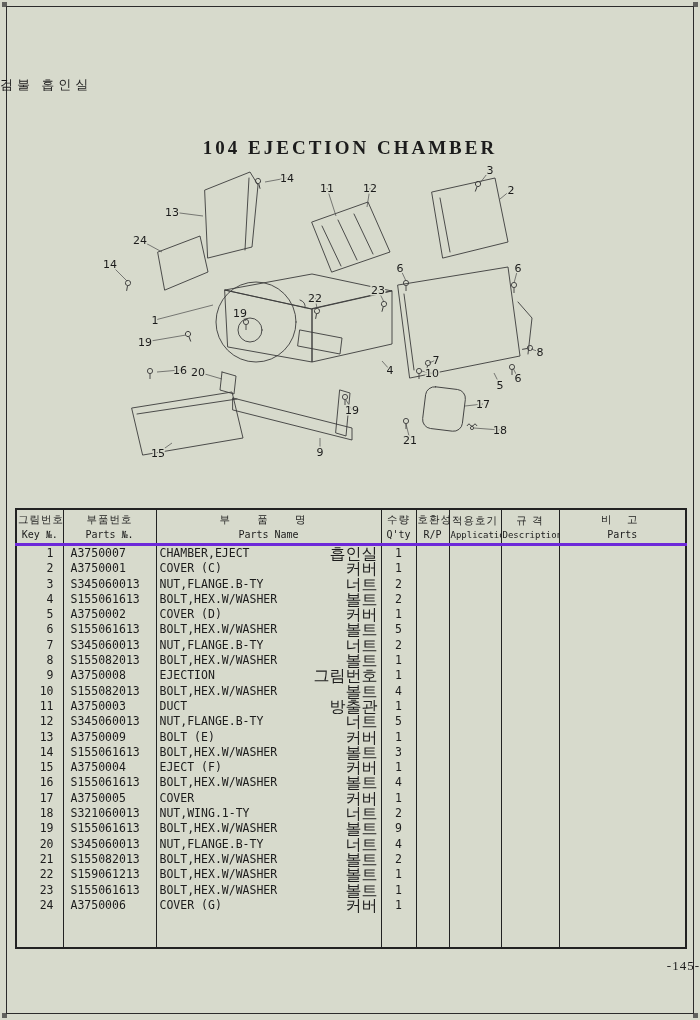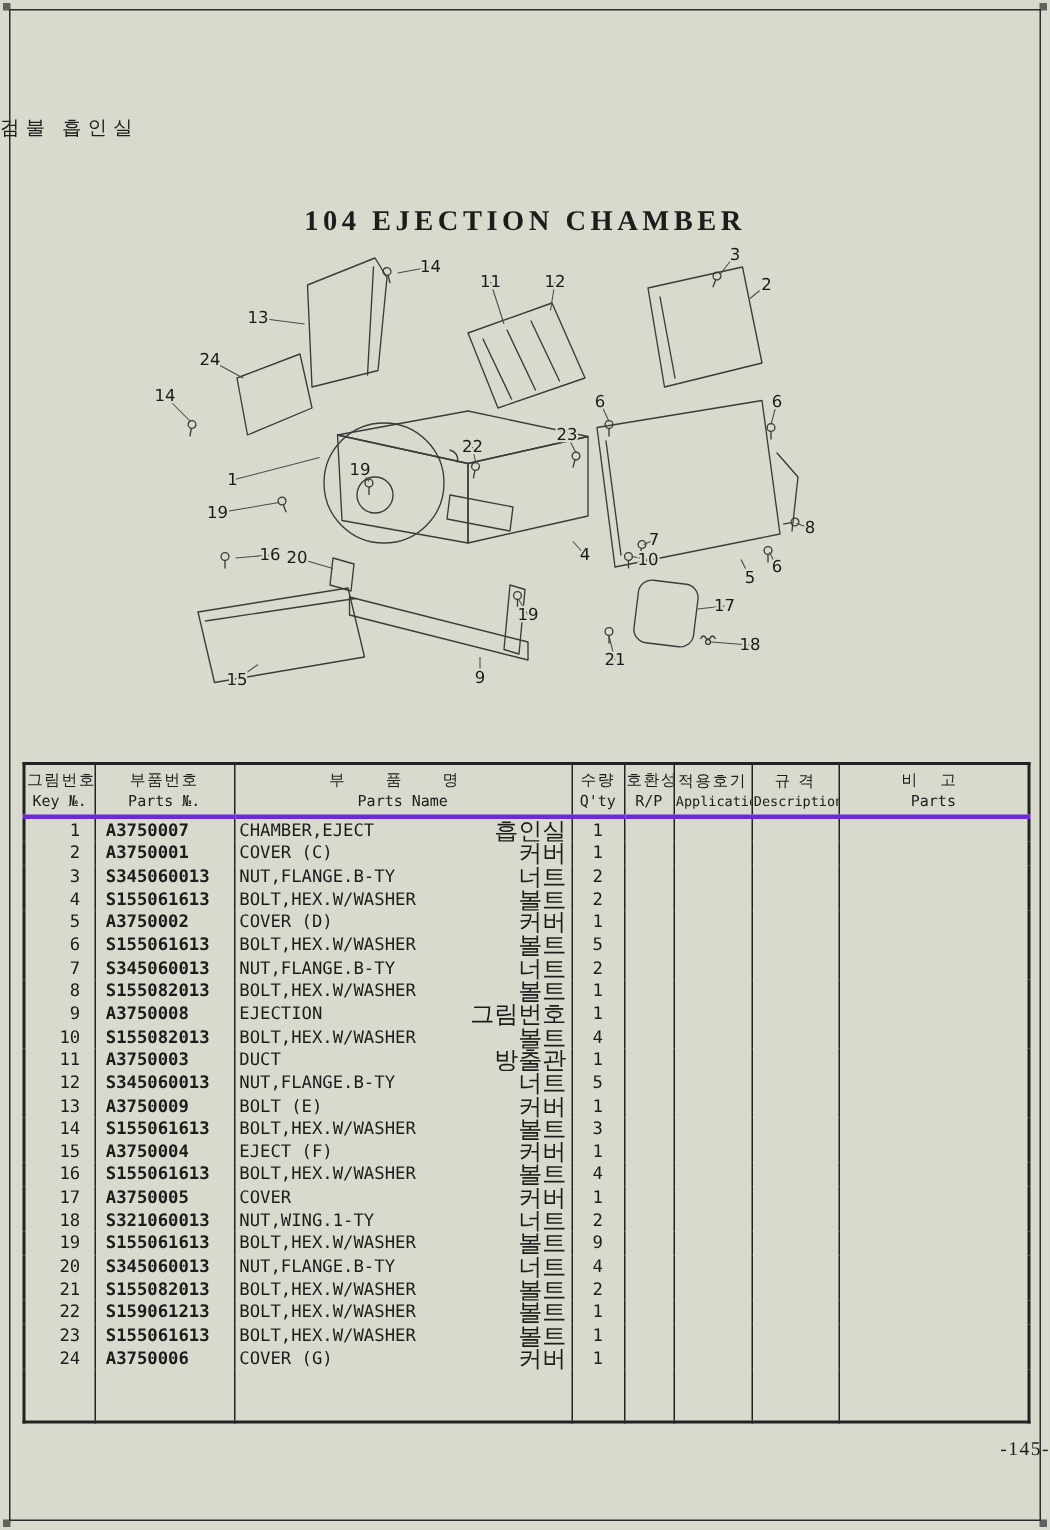--- a/index.html
+++ b/index.html
@@ -32,21 +32,21 @@
   table{width:670px;table-layout:fixed;border-collapse:collapse;
     border:2px solid #222;font-family:"DejaVu Sans Mono", monospace;}
   th,td{border-left:1px solid #222;overflow:hidden;white-space:nowrap;}
   th:first-child,td:first-child{border-left:none;}
   thead th{border-bottom:3px solid #6d28d9;font-weight:normal;padding:3px 1px;vertical-align:middle;}
   .ko-h{display:block;font-family:"DejaVu Sans", sans-serif;font-size:10.5px;margin-bottom:2px;letter-spacing:1px;}
   .en-h{display:block;font-size:10px;font-family:"DejaVu Sans Mono", monospace;}
   .en-h.small{font-size:9px;}
   td{font-size:11.5px;height:15.3px;line-height:15.3px;padding:0 3px;}
   td.c-key{text-align:right;padding-right:9px;}
-  td.c-pno{padding-left:7px;font-weight:bold;}
+  td.c-pno{padding-left:7px;}
   td.c-name .ko{float:right;font-family:"DejaVu Sans", sans-serif;font-size:16px;}
   td.c-qty{text-align:center;}
   tr.filler td{height:34px;}
 
   .page-num{position:absolute;top:958px;left:0;width:100%;text-align:right;
     font-size:13px;letter-spacing:1px;}
 </style>
 </head>
 <body>
 

